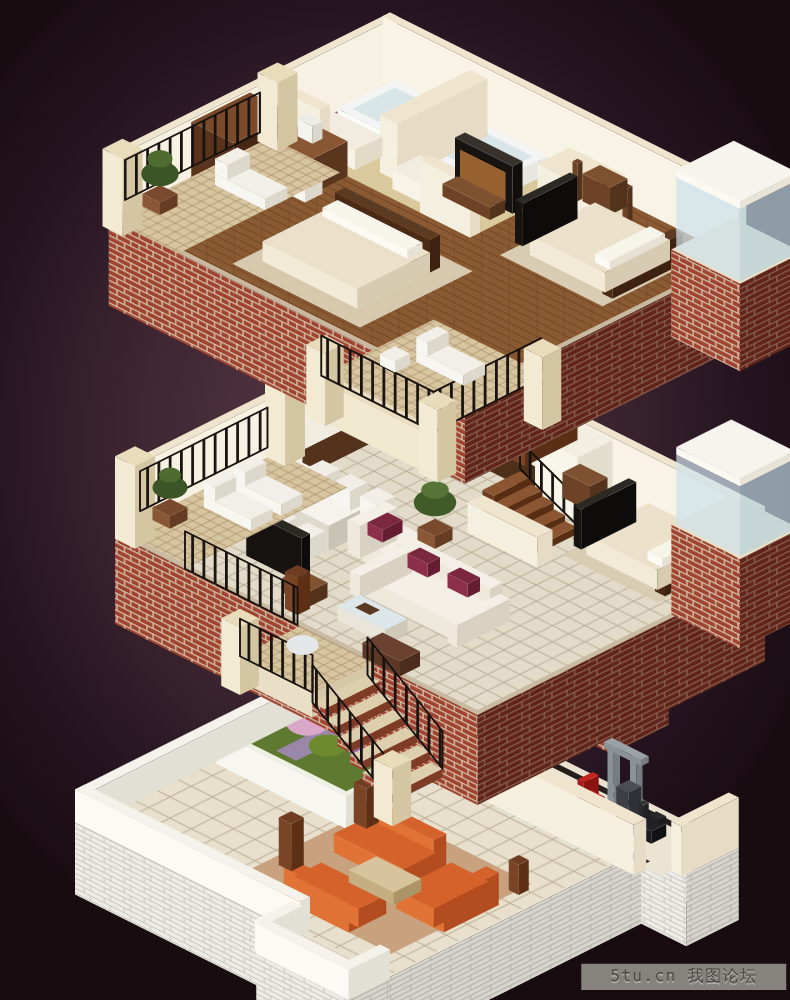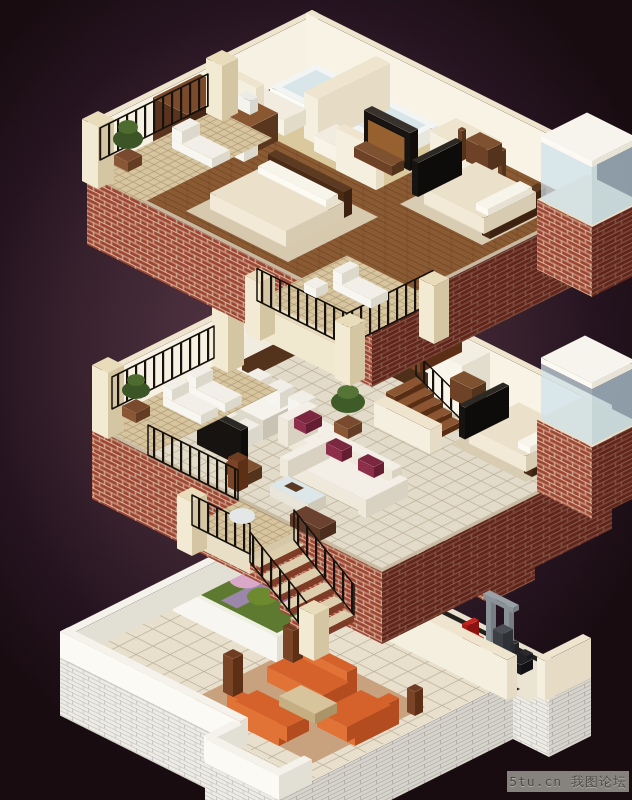--- a/index.html
+++ b/index.html
@@ -9,21 +9,21 @@
       #583748 0%, #4a2e3c 28%, #38222e 55%, #251420 78%, #190c11 100%);
     font-family:"DejaVu Sans", sans-serif;
   }
   .scene-svg{position:absolute;left:0;top:0;}
   .watermark{
     position:absolute;right:3px;bottom:8px;
     background:rgba(146,144,140,0.9);
     color:#4c4a45;
     font-family:"DejaVu Sans Mono","DejaVu Sans",monospace;
     font-size:13px;line-height:1;
-    padding:4px 2px;letter-spacing:1px;
+    padding:4px 23px;letter-spacing:1px;
     text-shadow:0 1px 0 rgba(255,255,255,0.35);
   }
 </style>
 </head>
 <body>
 
 <div class="stage">
   <svg id="scene" class="scene-svg" width="632" height="800" viewBox="0 0 632 800">
     <defs>
       <pattern id="brickL" width="18" height="9" patternUnits="userSpaceOnUse" patternTransform="skewY(26.565)">

